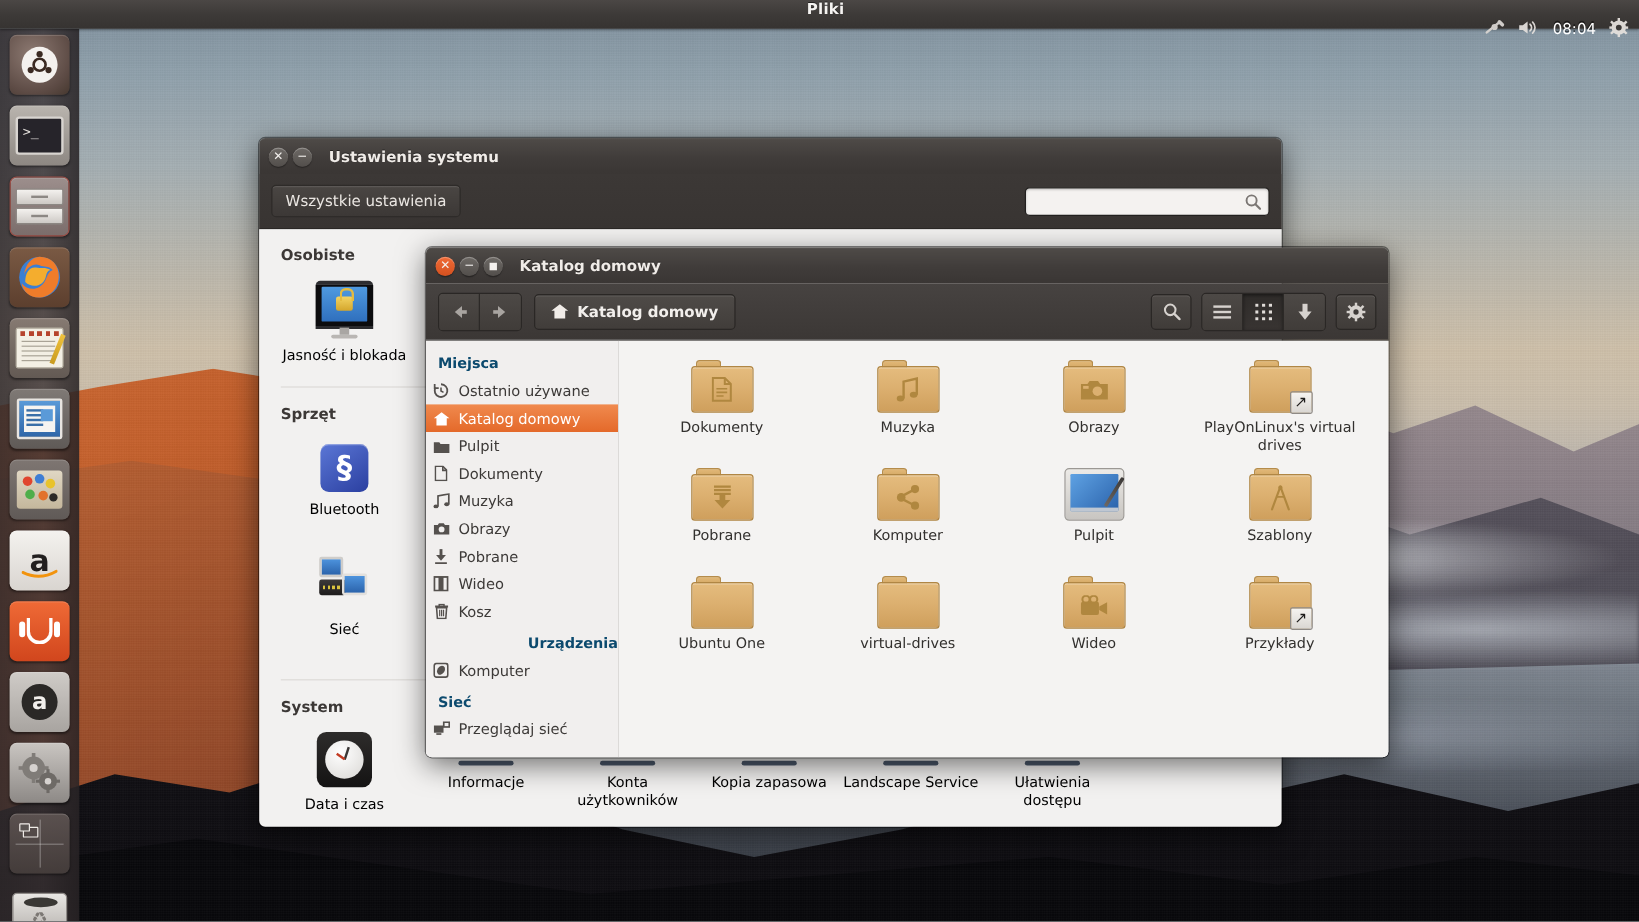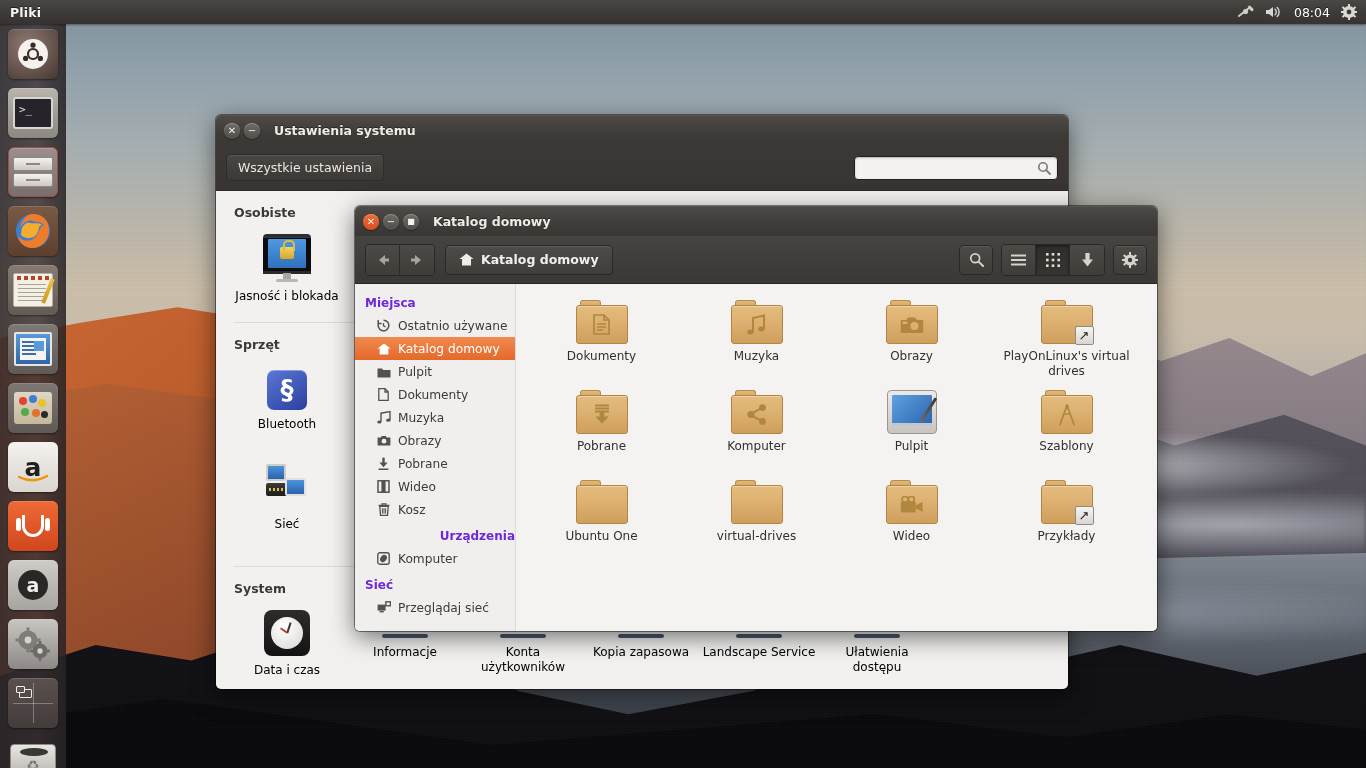--- a/index.html
+++ b/index.html
@@ -77,20 +77,21 @@
   
   #top-panel {
     position: absolute; top: 0; left: 0;
     width: 1366px; height: 24px;
     background: linear-gradient(to bottom, #4b4745 0%, #3d3a38 50%, #363331 100%);
     display: flex; align-items: center;
     z-index: 60;
     color: #f2f0ee;
     font-size: 12.5px;
     box-shadow: 0 1px 2px rgba(0,0,0,.4);
+    flex-direction: column;
   }
   #panel-appname {
     margin-left: 10px;
     font-weight: bold;
     letter-spacing: .2px;
     color: #f5f3f1;
     text-shadow: 0 -1px 0 rgba(0,0,0,.5);
   }
   #panel-indicators {
     margin-left: auto; display: flex; align-items: center;
@@ -281,24 +282,24 @@
     box-shadow: inset 0 1px 0 rgba(255,255,255,.1);
   }
   #files-right-tools { margin-left: auto; display: flex; align-items: center; gap: 8px; }
   #files-body { display: flex; height: 347px; background: #fff;
     border-bottom-left-radius: 5px; border-bottom-right-radius: 5px; overflow: hidden; }
 
   #files-sidebar {
     width: 161px; background: #f1efee; padding-top: 7px;
     border-right: 1px solid #dcdad8; overflow: hidden;
   }
-  .side-head { font-weight: bold; color: #6d28d9; font-size: 12px; padding: 5px 0 4px 10px; }
+  .side-head { font-weight: bold; color: #0c4a6e; font-size: 12px; padding: 5px 0 4px 10px; }
   .side-item {
     display: flex; align-items: center; gap: 7px;
-    padding: 3px 0 3px 21px; font-size: 12.2px; color: #3d3a38;
+    padding: 3px 0 3px 5px; font-size: 12.2px; color: #3d3a38;
     height: 23px;
   }
   .side-item.active { background: linear-gradient(to bottom, #f08a4e, #e4692a); color: #fff; }
   .side-item .si-ic { width: 15px; display: flex; justify-content: center; color: #55514e; font-size: 12px; }
   .side-item.active .si-ic { color: #fff; }
 
   #files-content {
     flex: 1; background: #f4f3f2; padding: 16px 0 0 0;
     display: grid; grid-template-columns: repeat(4, 155px);
     grid-auto-rows: 90px;

